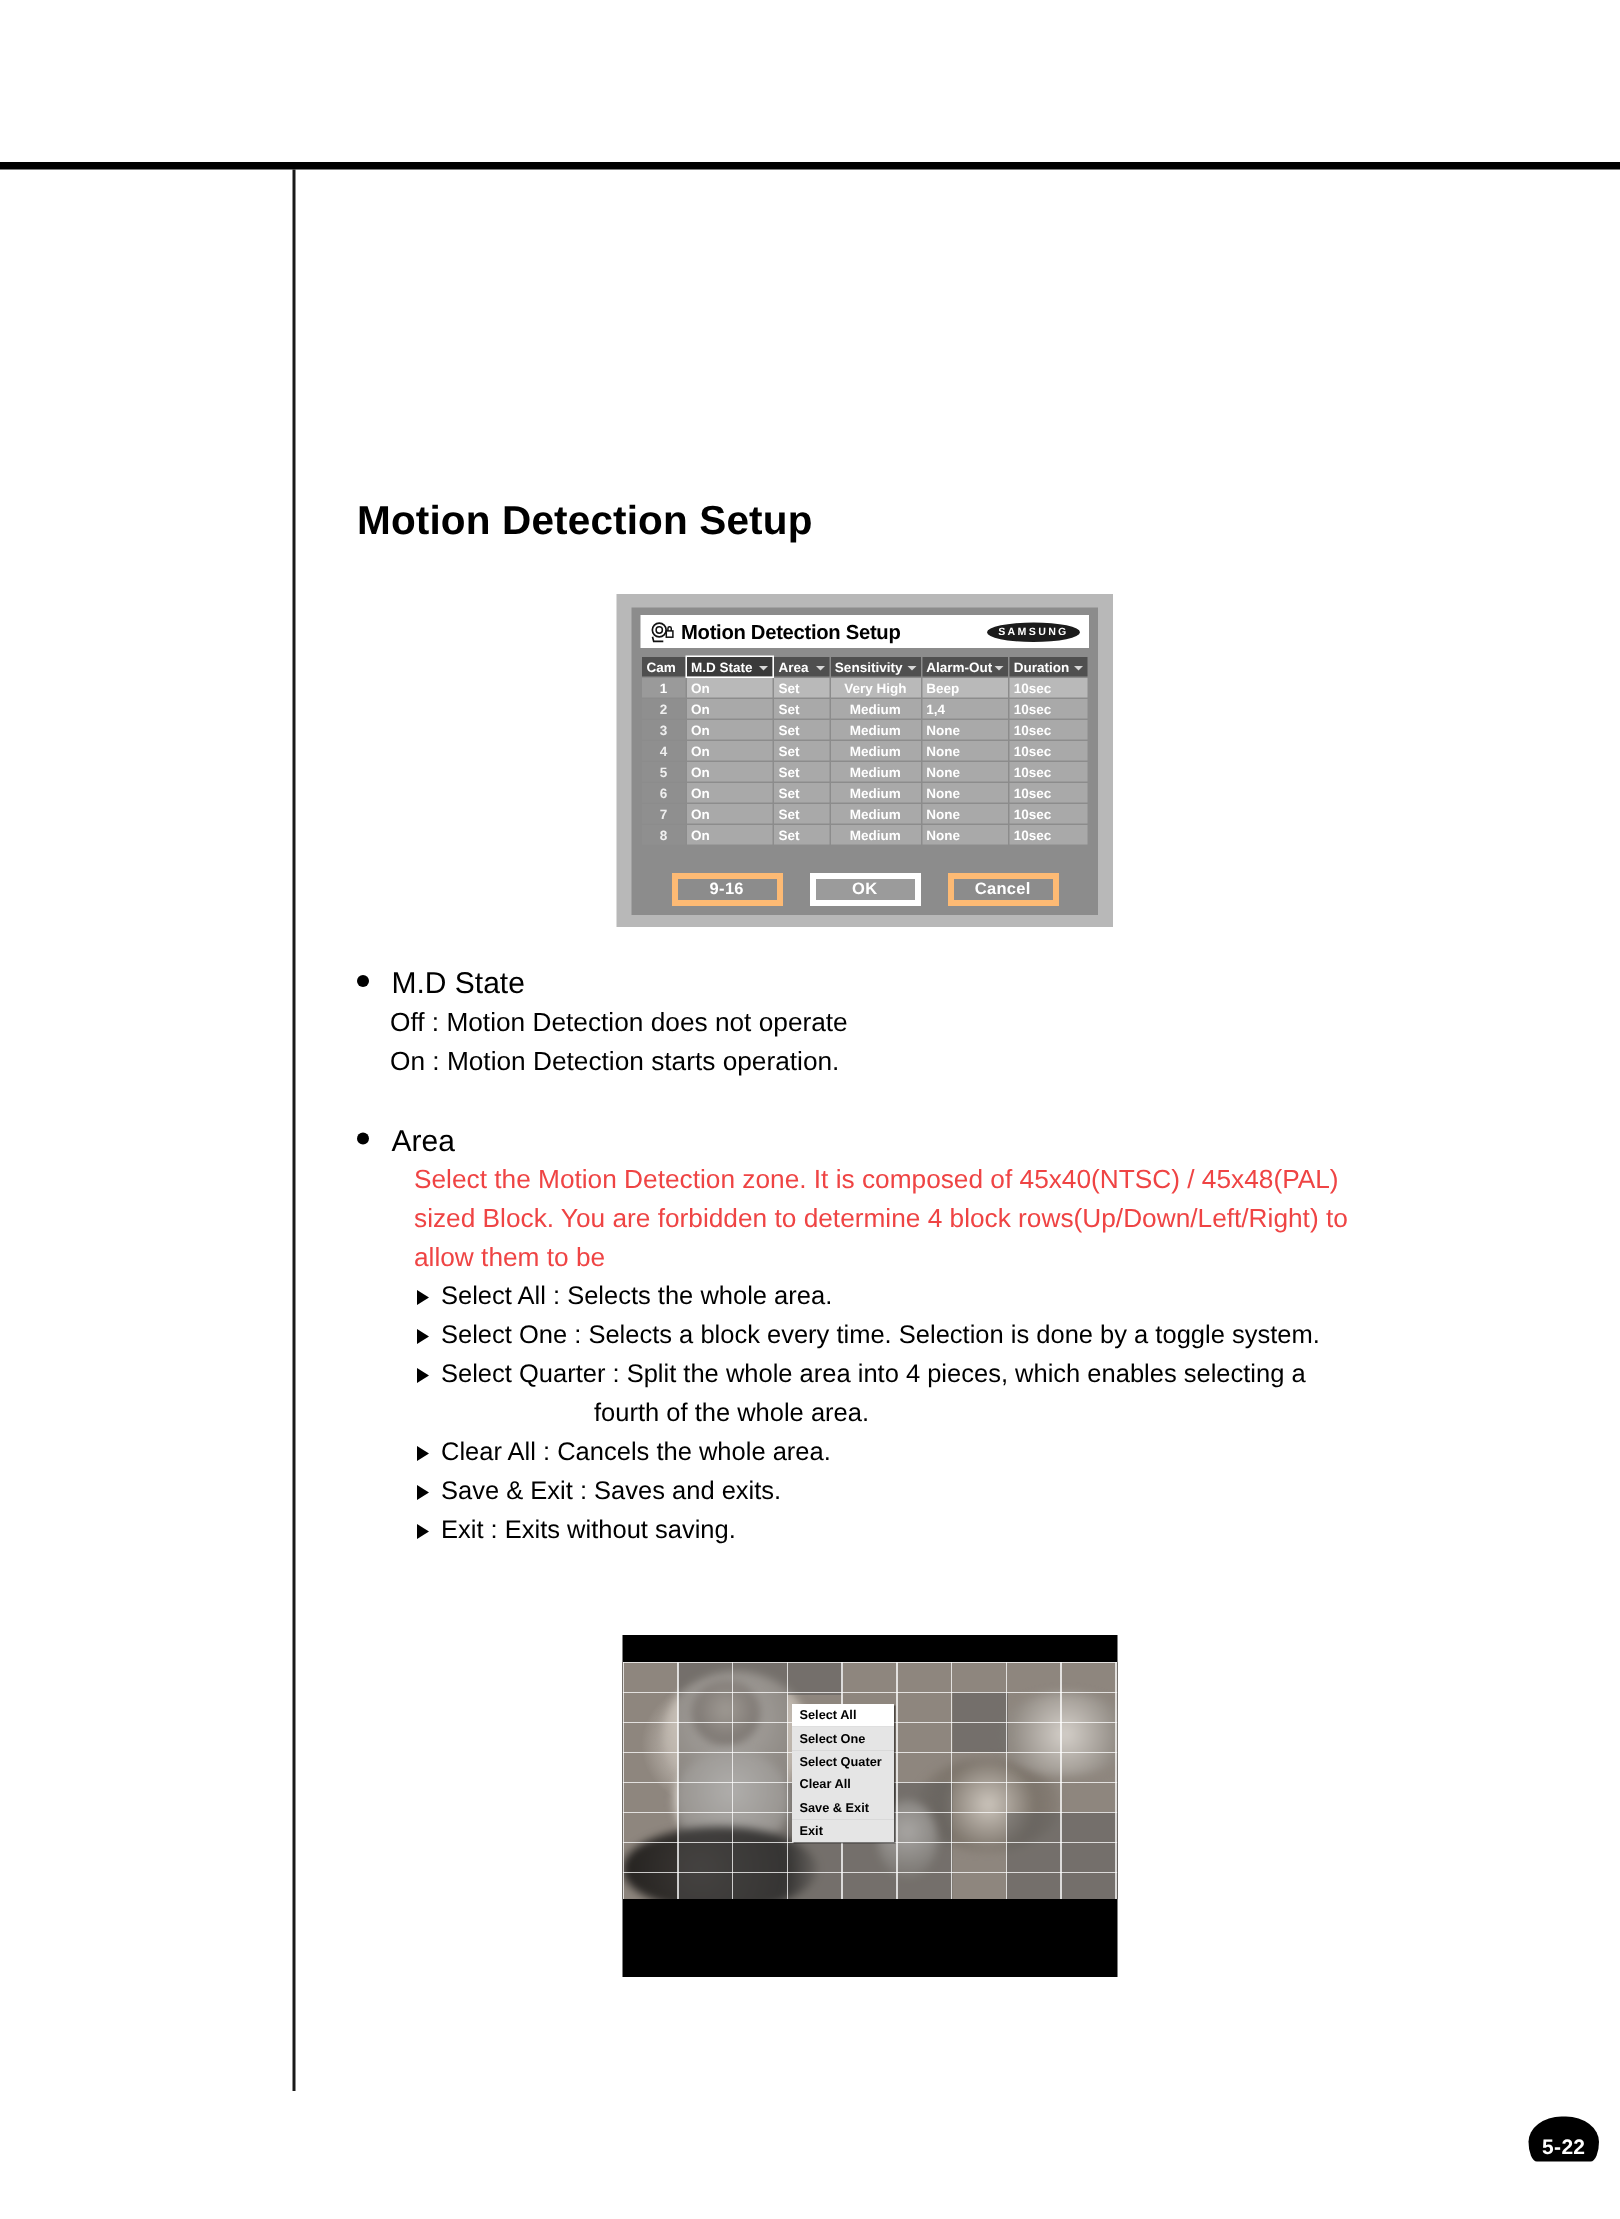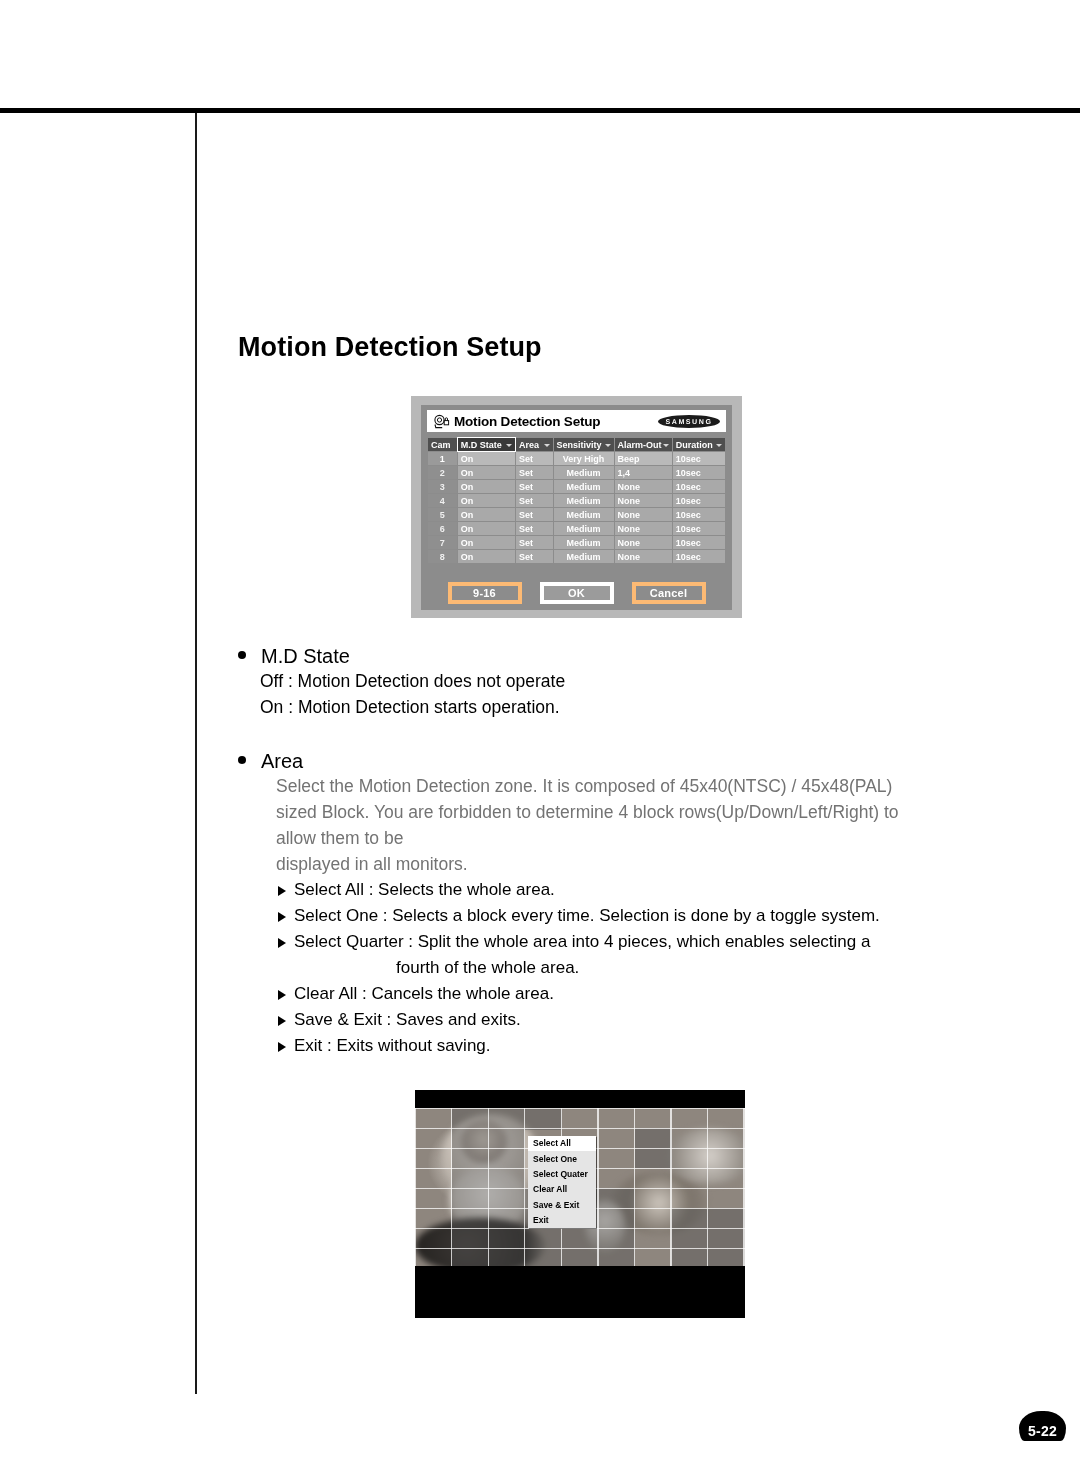--- a/index.html
+++ b/index.html
@@ -186,21 +186,21 @@
     font-size: 17.5px;
     line-height: 26px;
     margin-left: 22px;
     color: #000;
     white-space: nowrap;
   }
   .para-line {
     font-size: 17.5px;
     line-height: 26px;
     margin-left: 38px;
-    color: #737373;
+    color: #ef4444;
     white-space: nowrap;
   }
   .arrow-item {
     display: flex;
     align-items: baseline;
     font-size: 17px;
     line-height: 26px;
     margin-left: 40px;
     white-space: nowrap;
   }
@@ -432,21 +432,20 @@
 </div>
 
 <div class="section" style="left:238px; top:750px;">
   <div class="bullet-head">
     <span class="bullet-dot"></span>
     <span>Area</span>
   </div>
   <div class="para-line">Select the Motion Detection zone. It is composed of 45x40(NTSC) / 45x48(PAL)</div>
   <div class="para-line">sized Block. You are forbidden to determine 4 block rows(Up/Down/Left/Right) to</div>
   <div class="para-line">allow them to be</div>
-  <div class="para-line">displayed in all monitors.</div>
 
   <div class="arrow-item">
     <span class="arrow-glyph"></span>
     <span>Select All : Selects the whole area.</span>
   </div>
   <div class="arrow-item">
     <span class="arrow-glyph"></span>
     <span>Select One : Selects a block every time. Selection is done by a toggle system.</span>
   </div>
   <div class="arrow-item">

